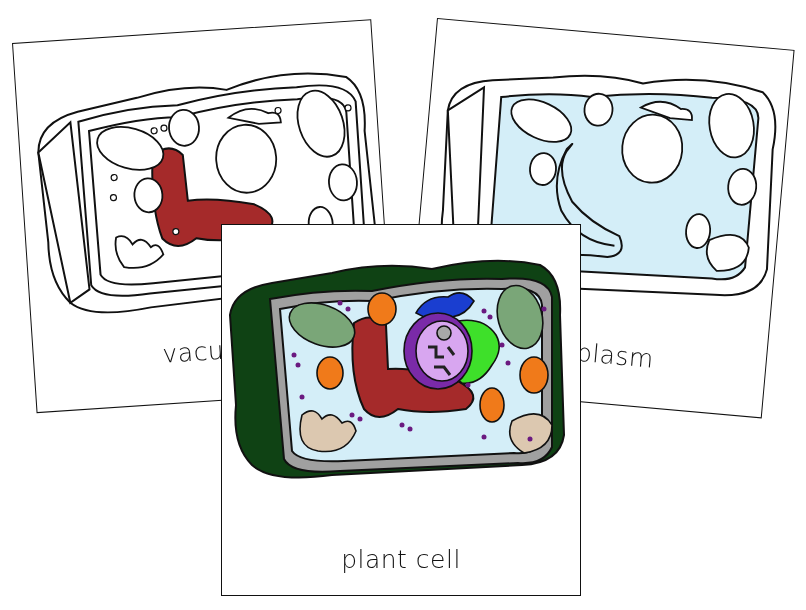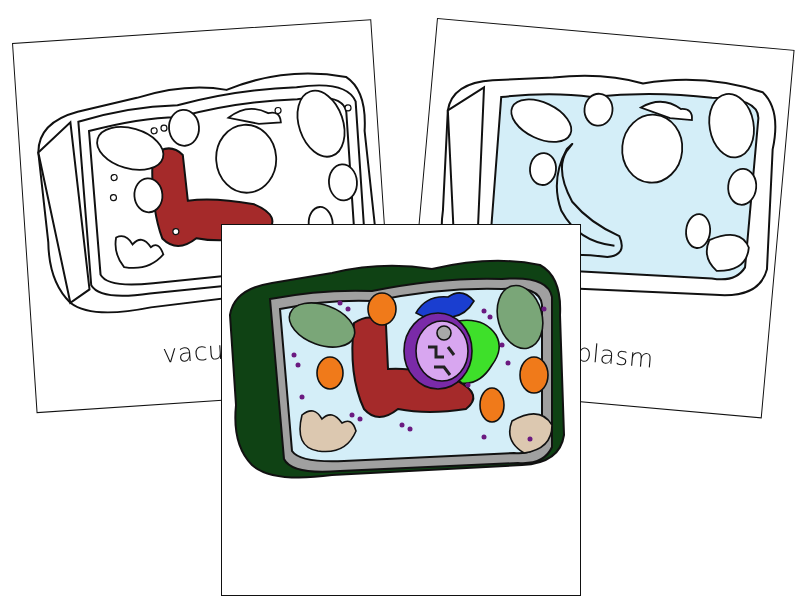--- a/index.html
+++ b/index.html
@@ -117,13 +117,14 @@
       <circle cx="322" cy="84" r="2.5"></circle>
         <circle cx="280" cy="120" r="2.5"></circle>
         <circle cx="286" cy="138" r="2.5"></circle>
       <circle cx="246" cy="160" r="2.5"></circle>
         <circle cx="262" cy="212" r="2.5"></circle>
         <circle cx="308" cy="214" r="2.5"></circle>
       <circle cx="180" cy="200" r="2.5"></circle>
         <circle cx="188" cy="204" r="2.5"></circle>
     </g>
   </svg>
+  <div class="label">plant cell</div>
 </div>
 
 </body></html>

